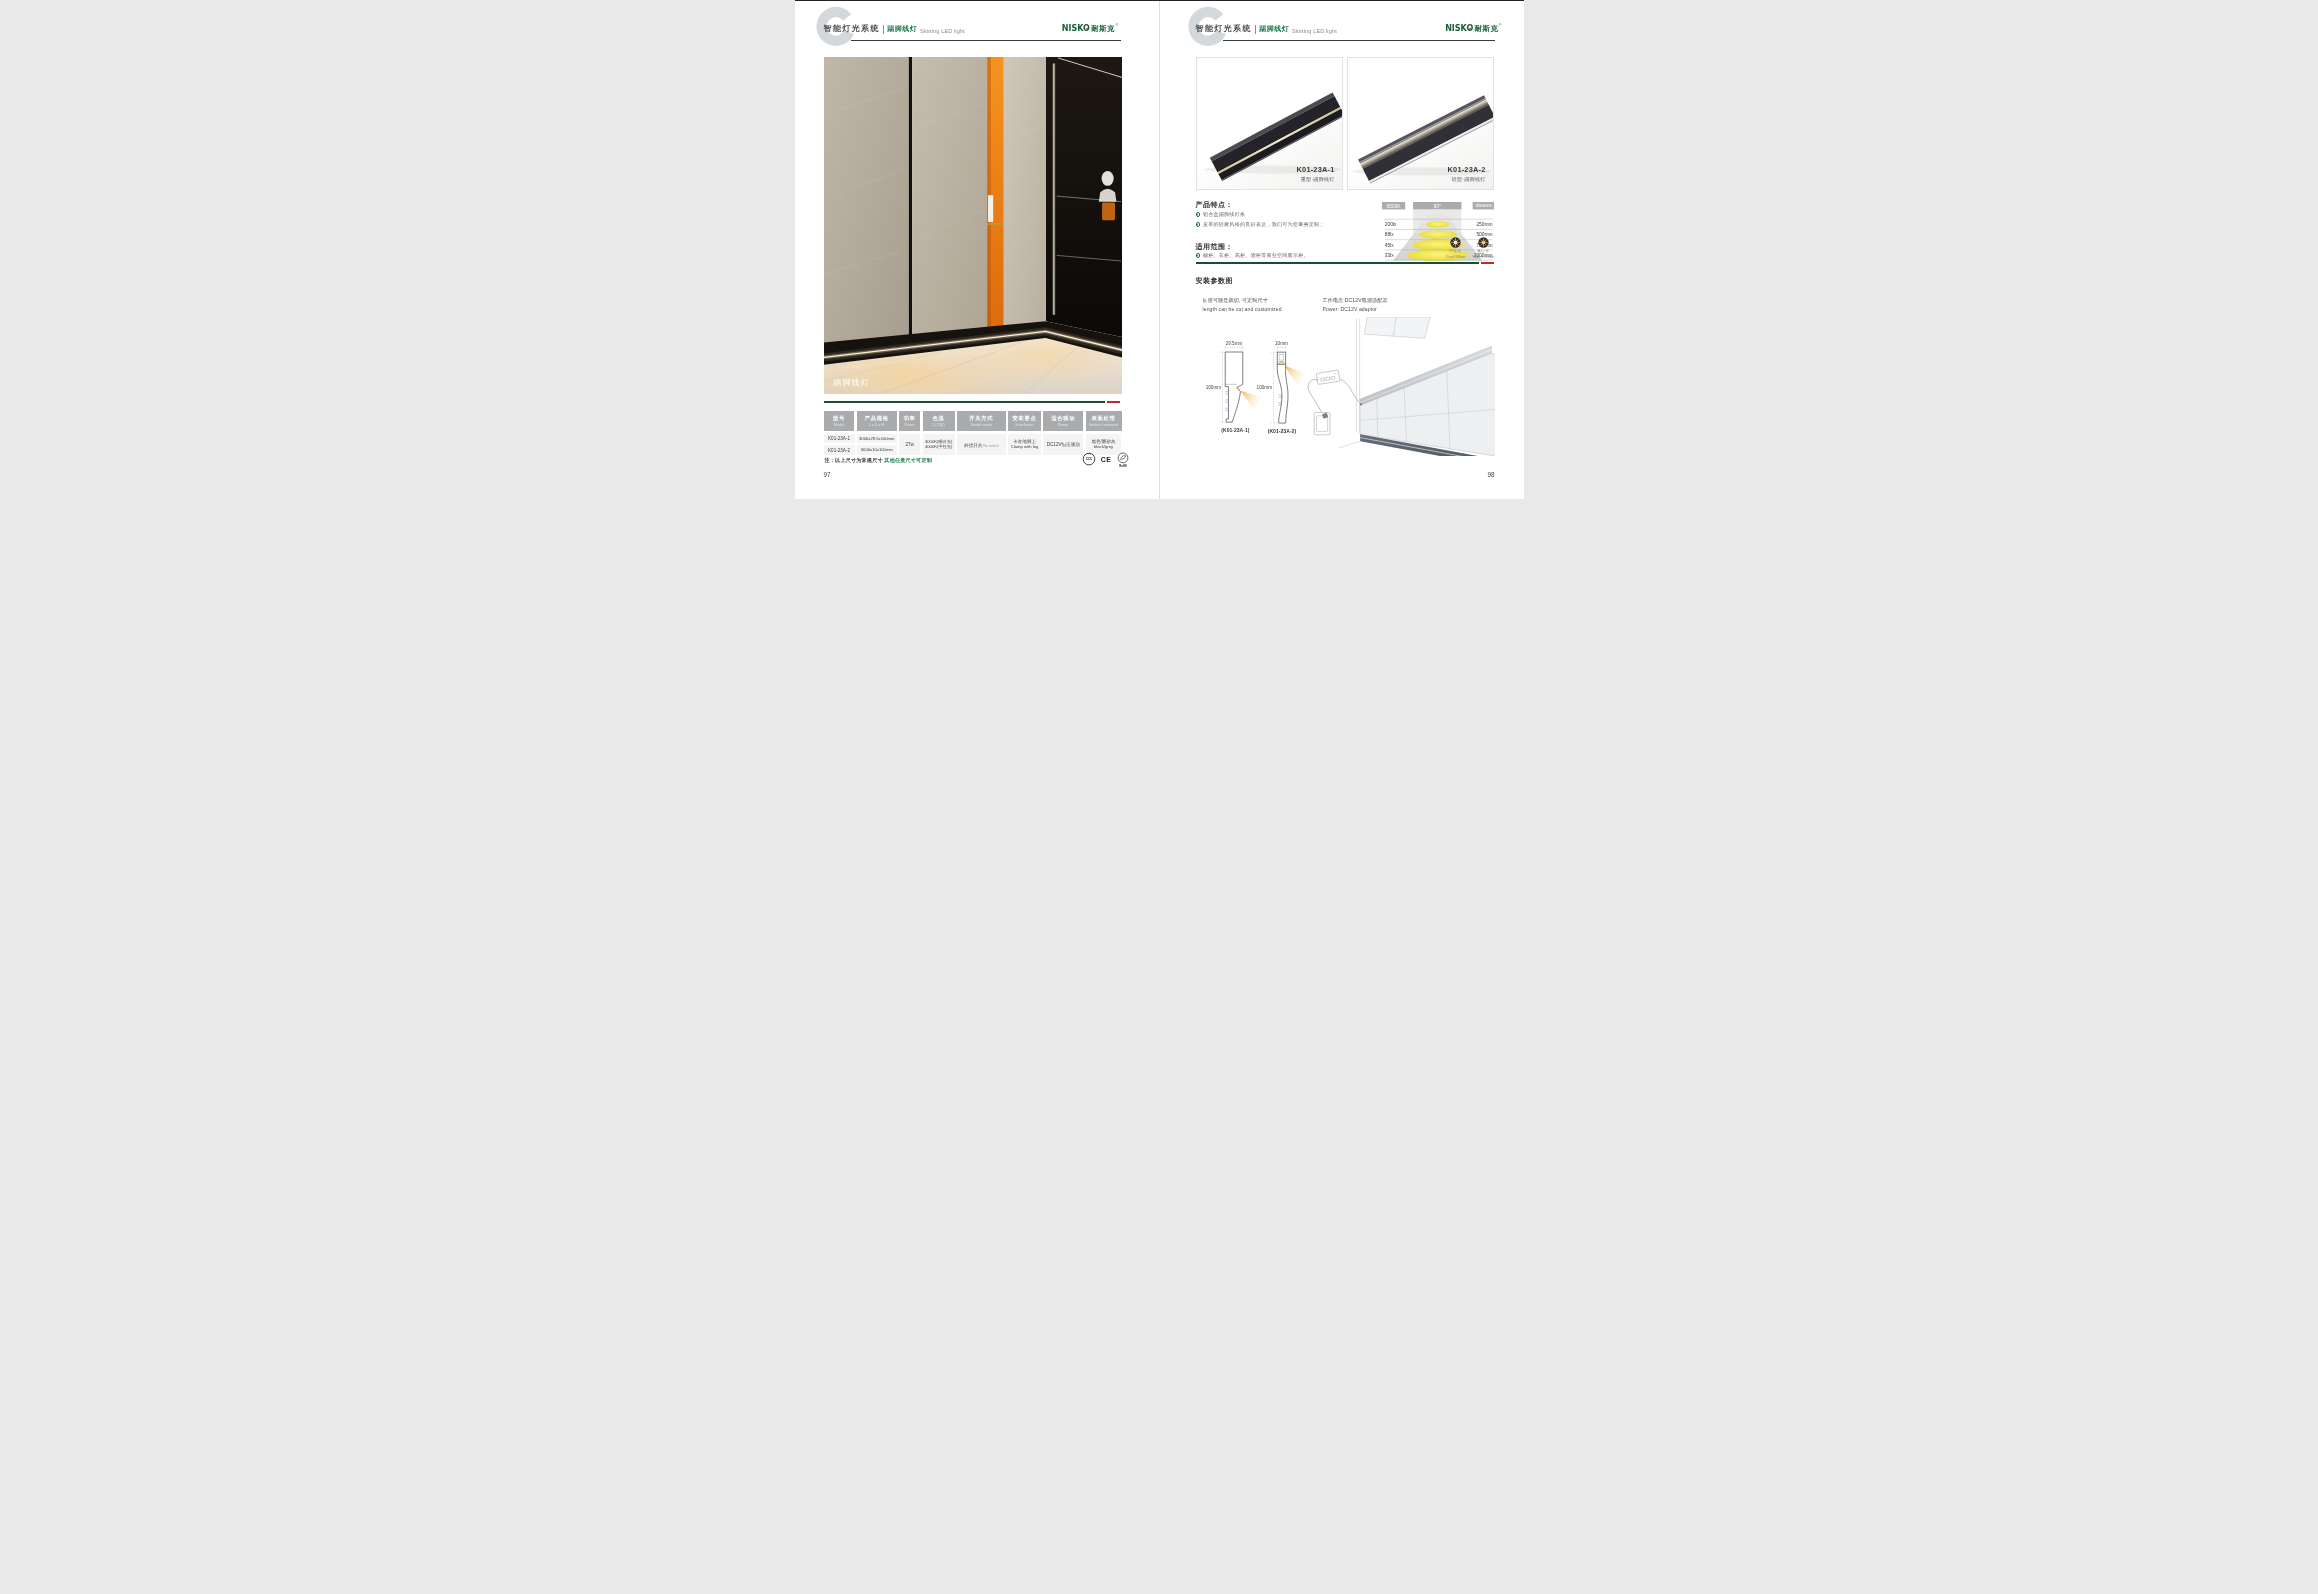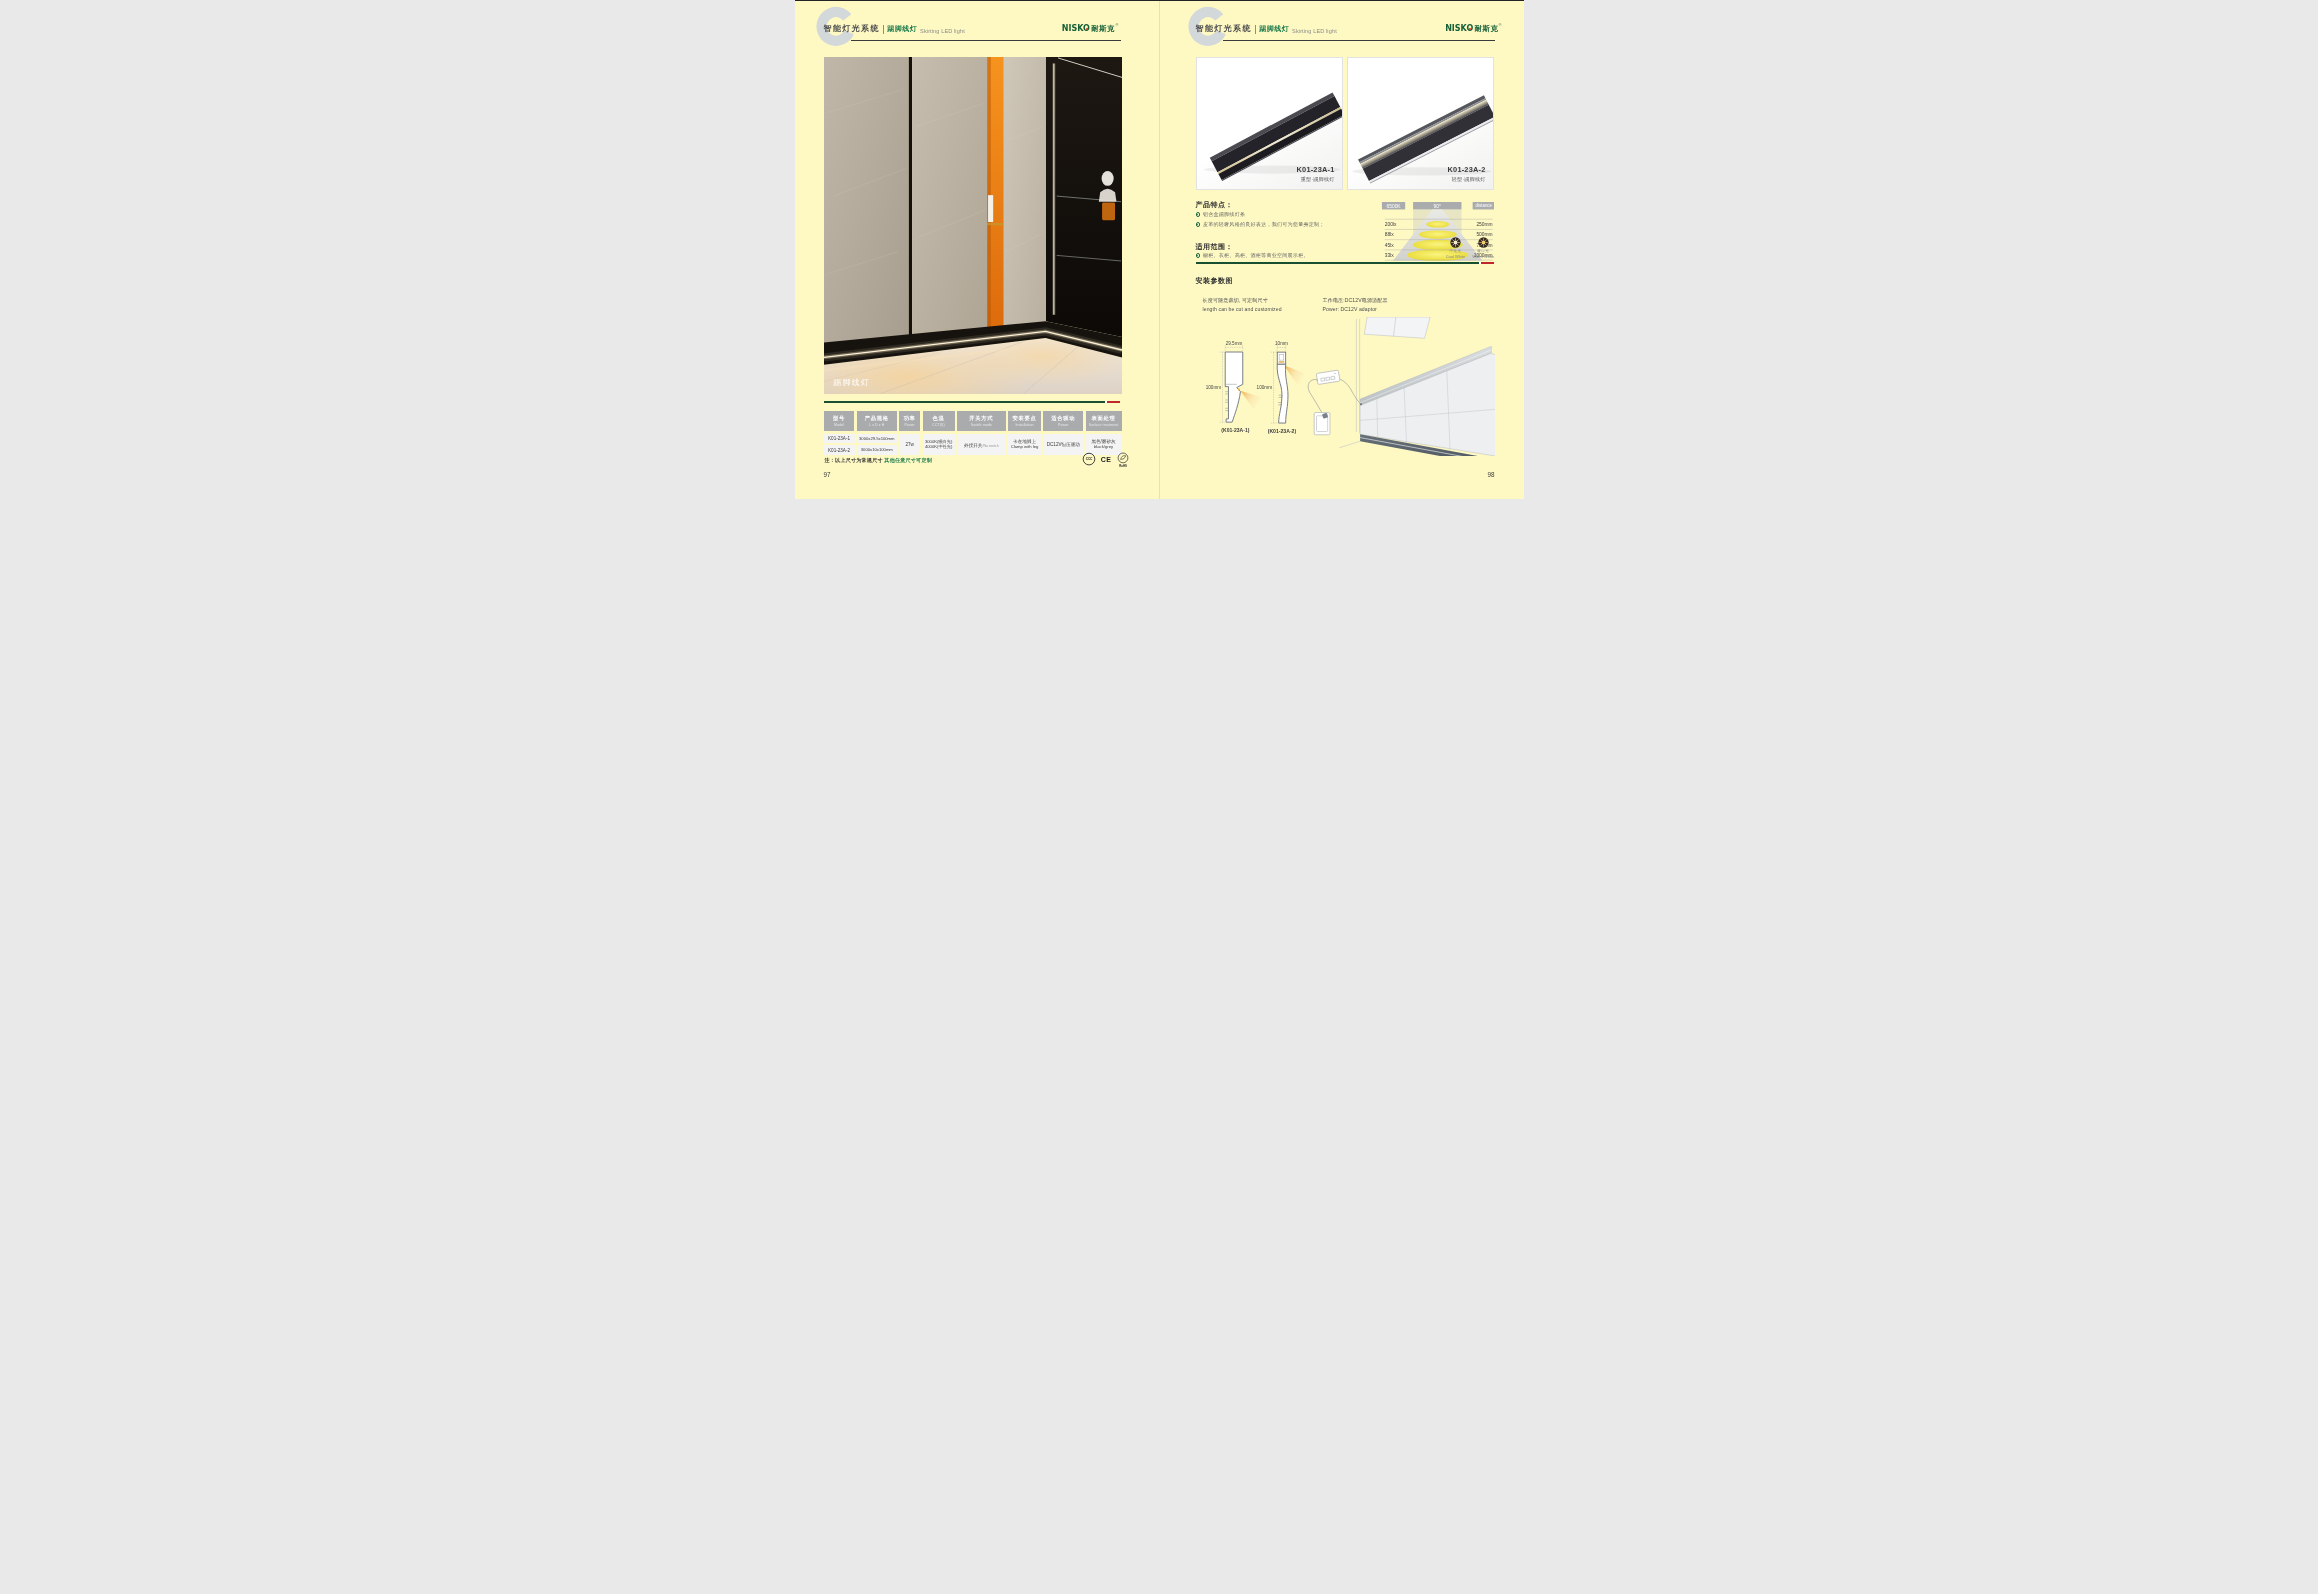--- a/index.html
+++ b/index.html
@@ -1,16 +1,16 @@
 <!DOCTYPE html>
 <html style="font-size:7.4px"><head>
 <meta charset="utf-8">
 <style>
   html,body{margin:0;padding:0;background:#e9e9e9;}
-  .spread{position:relative;width:729px;height:499px;margin:0 auto;background:#fef9c3;overflow:hidden;
+  .spread{position:relative;width:729px;height:499px;margin:0 auto;background:#ffffff;overflow:hidden;
           font-family:"Liberation Sans","DejaVu Sans",sans-serif;color:#333;}
   .top-edge{position:absolute;top:0;left:0;right:0;height:1.4px;background:#232323;}
   .gutter{position:absolute;top:1.4px;bottom:0;left:364px;width:0.5px;background:#dcdee0;}
   .page{position:absolute;top:0;width:364px;height:499px;}
   .page.left{left:0;--cl:29px;--cr:38px;}
   .page.right{left:365px;--cl:36px;--cr:29px;}
 
   
   .c-badge{position:absolute;top:5.1px;left:calc(var(--cl) - 8px);width:40px;height:43px;}
   .hdr-titles{position:absolute;left:var(--cl);top:23px;display:flex;align-items:flex-end;z-index:2;}

